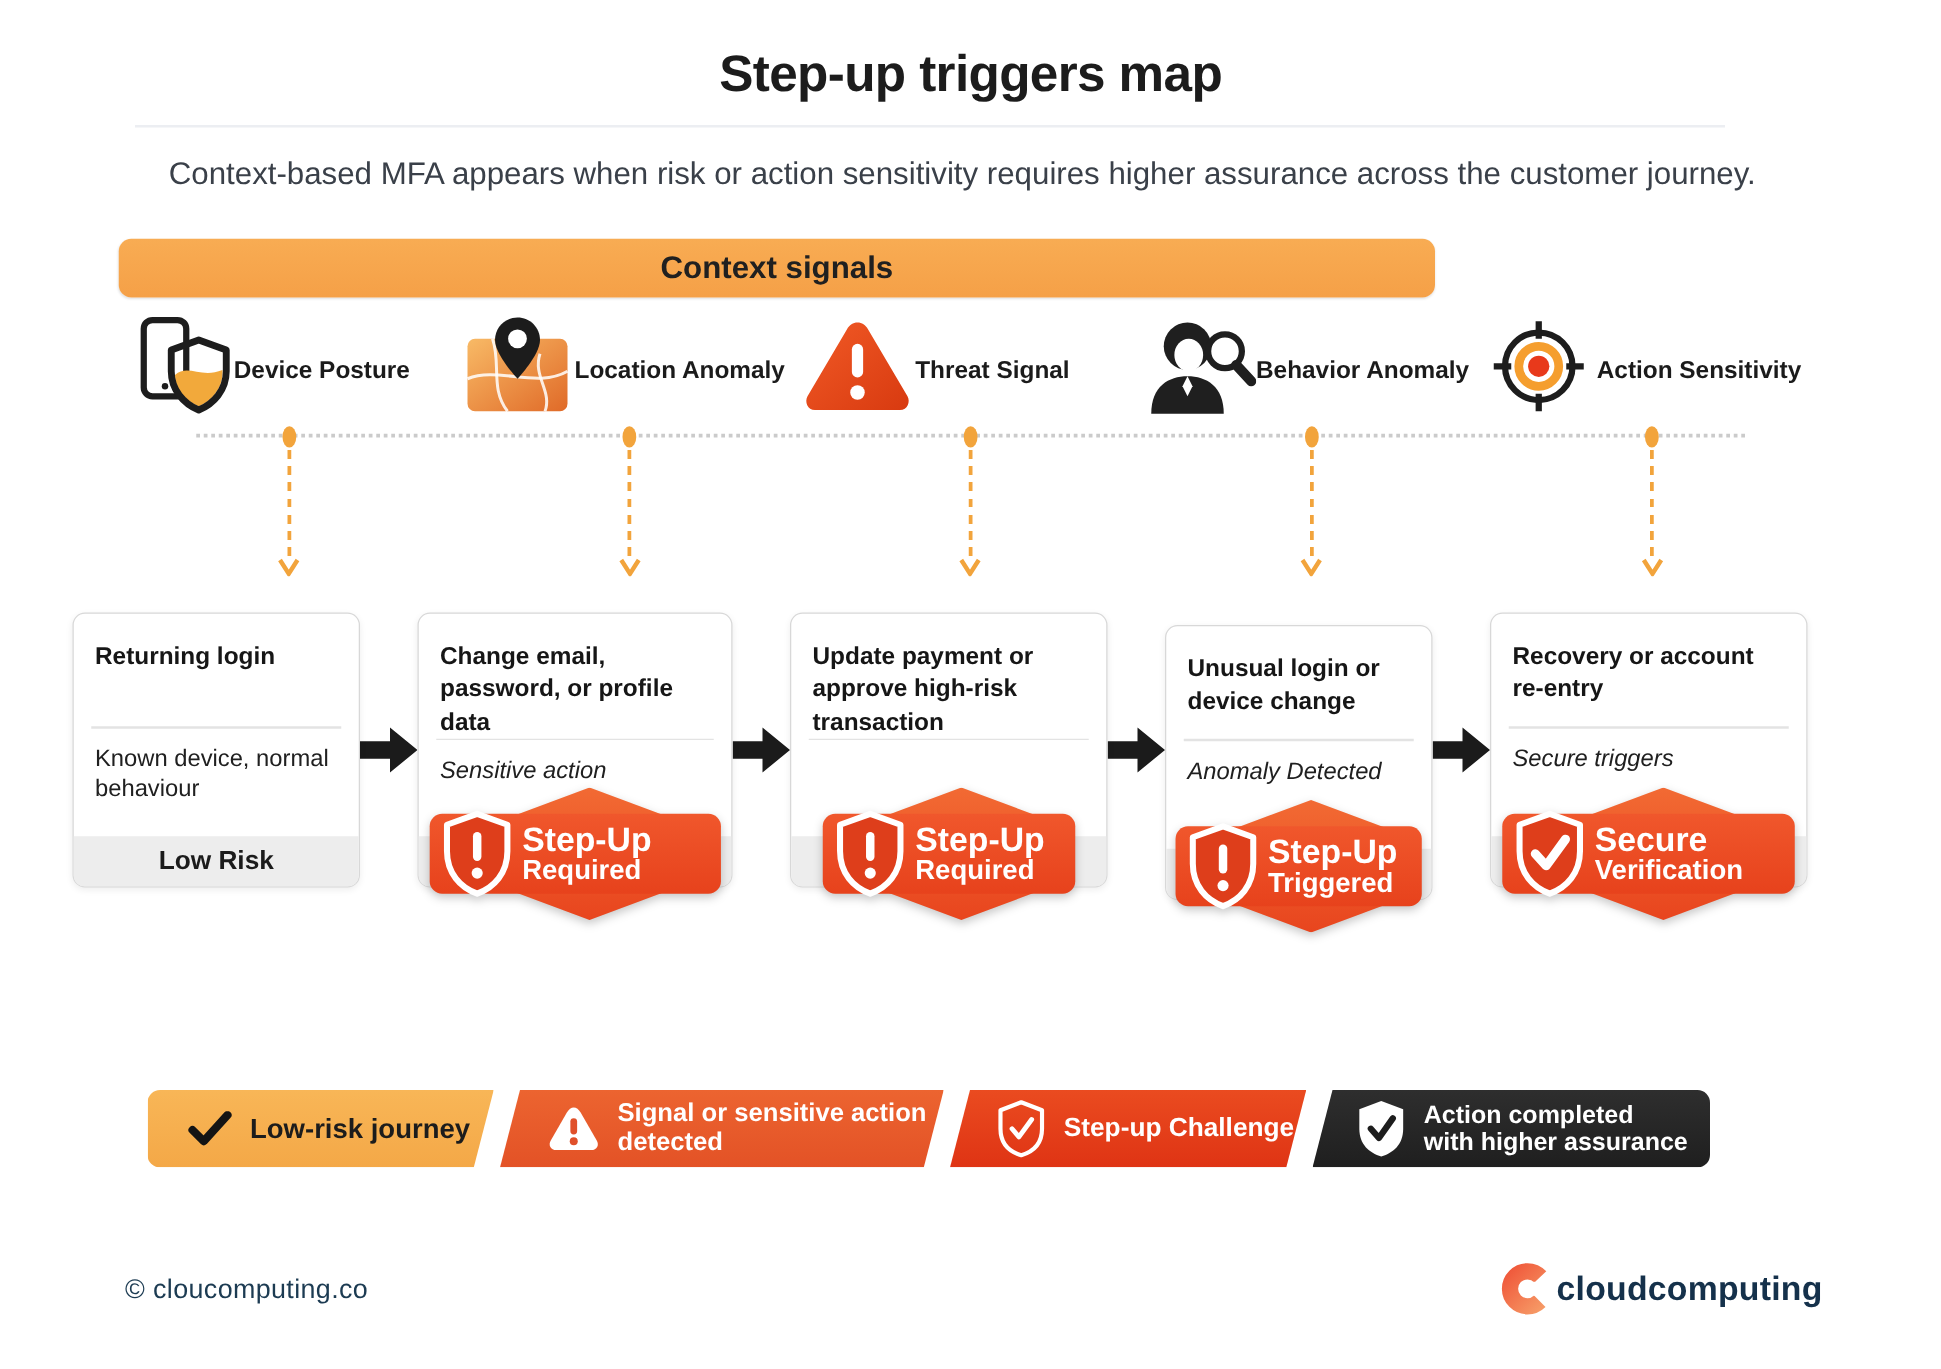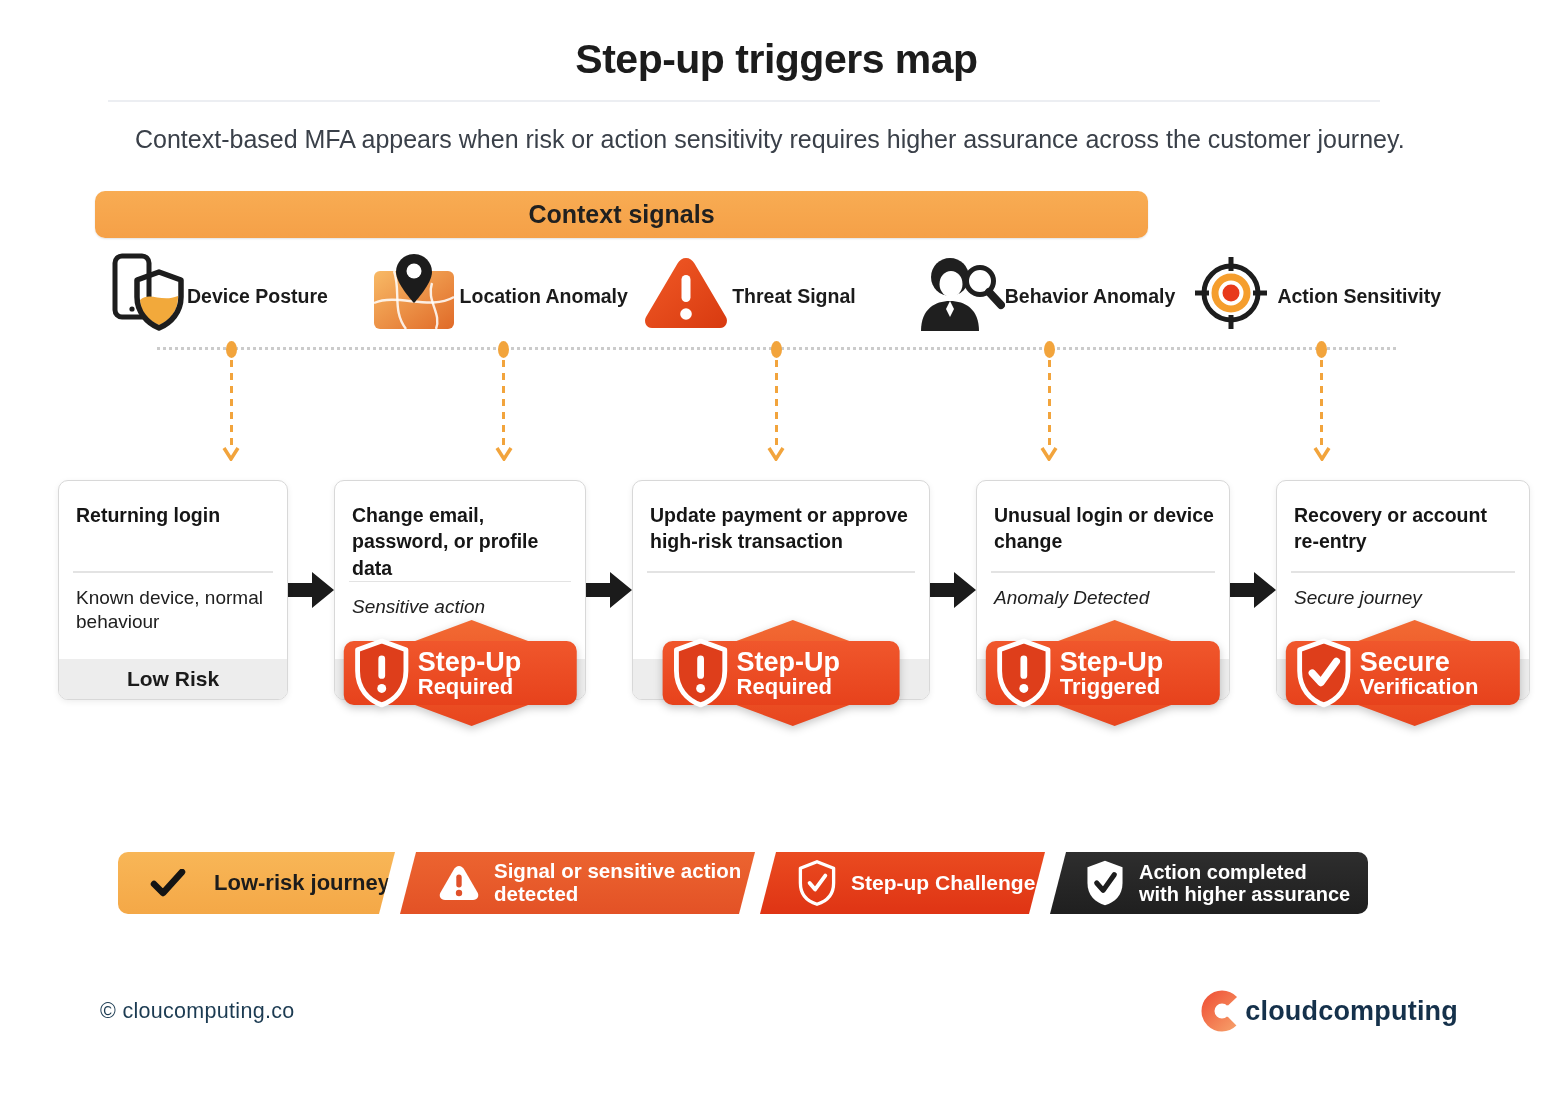--- a/index.html
+++ b/index.html
@@ -82,22 +82,22 @@
   }
   .card {
     position:relative;
     height:220px;
     background:#fff;
     border:1.5px solid #d8d8d8;
     border-radius:10px;
     box-shadow:0 2px 6px rgba(0,0,0,.07);
     flex:0 0 auto;
   }
-  .card-1 { width:230px; } .card-2 { width:252px; } .card-3 { width:298px; }
-  .card-4 { width:254px; } .card-5 { width:254px; }
+  .card-1 { width:230px; } .card-2 { width:252px; } .card-3 { width:254px; }
+  .card-4 { width:214px;margin-top:20px; } .card-5 { width:254px; }
   .card-title {
     padding:21px 15px 0 17px;
     font-size:19.5px; font-weight:bold; line-height:1.35;
     min-height:90px; color:#161616;
   }
   .card-divider { height:1.5px; background:#e3e3e3; margin:0 14px; }
   .card-desc { padding:13px 15px 0 17px; font-size:19px; line-height:1.3; color:#202020; }
   .card-desc.italic { font-style:italic; }
   .card-footer {
     position:absolute; bottom:0; left:0; right:0; height:40px;
@@ -148,21 +148,21 @@
     display:flex; gap:5px;
   }
   .seg {
     height:100%;
     display:flex; align-items:center;
     font-weight:bold;
   }
   .seg-icon { flex:0 0 auto; display:flex; align-items:center; }
   .seg-label { line-height:1.12; }
   .seg-1 {
-    flex:0 0 277px; padding-left:32px; gap:28px;
+    flex:0 0 277px; padding-left:32px; gap:14px;
     background:linear-gradient(180deg,#F8B657,#F4A847);
     color:#1c1c1c; font-size:22px;
     clip-path:polygon(0 0,100% 0,calc(100% - 16px) 100%,0 100%);
   }
   .seg-2 {
     flex:0 0 355px; padding-left:38px; gap:14px;
     background:linear-gradient(180deg,#EC6430,#E35226);
     color:#fff; font-size:20.5px;
     clip-path:polygon(16px 0,100% 0,calc(100% - 16px) 100%,0 100%);
   }
@@ -409,21 +409,21 @@
 
   <div class="flow-arrow">
     <svg width="46" height="40" viewBox="0 0 46 40">
         <path d="M0 13 H24 V2 L46 20 L24 38 V27 H0 Z" fill="#1b1b1b"></path>
       </svg>
   </div>
 
   <div class="card card-5">
     <div class="card-title">Recovery or account re-entry</div>
     <div class="card-divider"></div>
-    <div class="card-desc italic">Secure journey</div>
+    <div class="card-desc italic">Secure triggers</div>
     <div class="card-footer"></div>
     <div class="badge">
       <div class="badge-hex"></div>
       <div class="badge-band"></div>
       <svg class="badge-shield" viewBox="0 0 60 72">
         <path d="M30 3 L55 12 V34 C55 52 44 64 30 69 C16 64 5 52 5 34 V12 Z" fill="#DE3E1B" stroke="#fff" stroke-width="5" stroke-linejoin="round"></path>
         <path d="M18 36 L27 46 L43 24" stroke="#fff" stroke-width="7.5" fill="none" stroke-linecap="round" stroke-linejoin="round"></path>
       </svg>
       <div class="badge-text">
         <div class="badge-line1">Secure</div>

